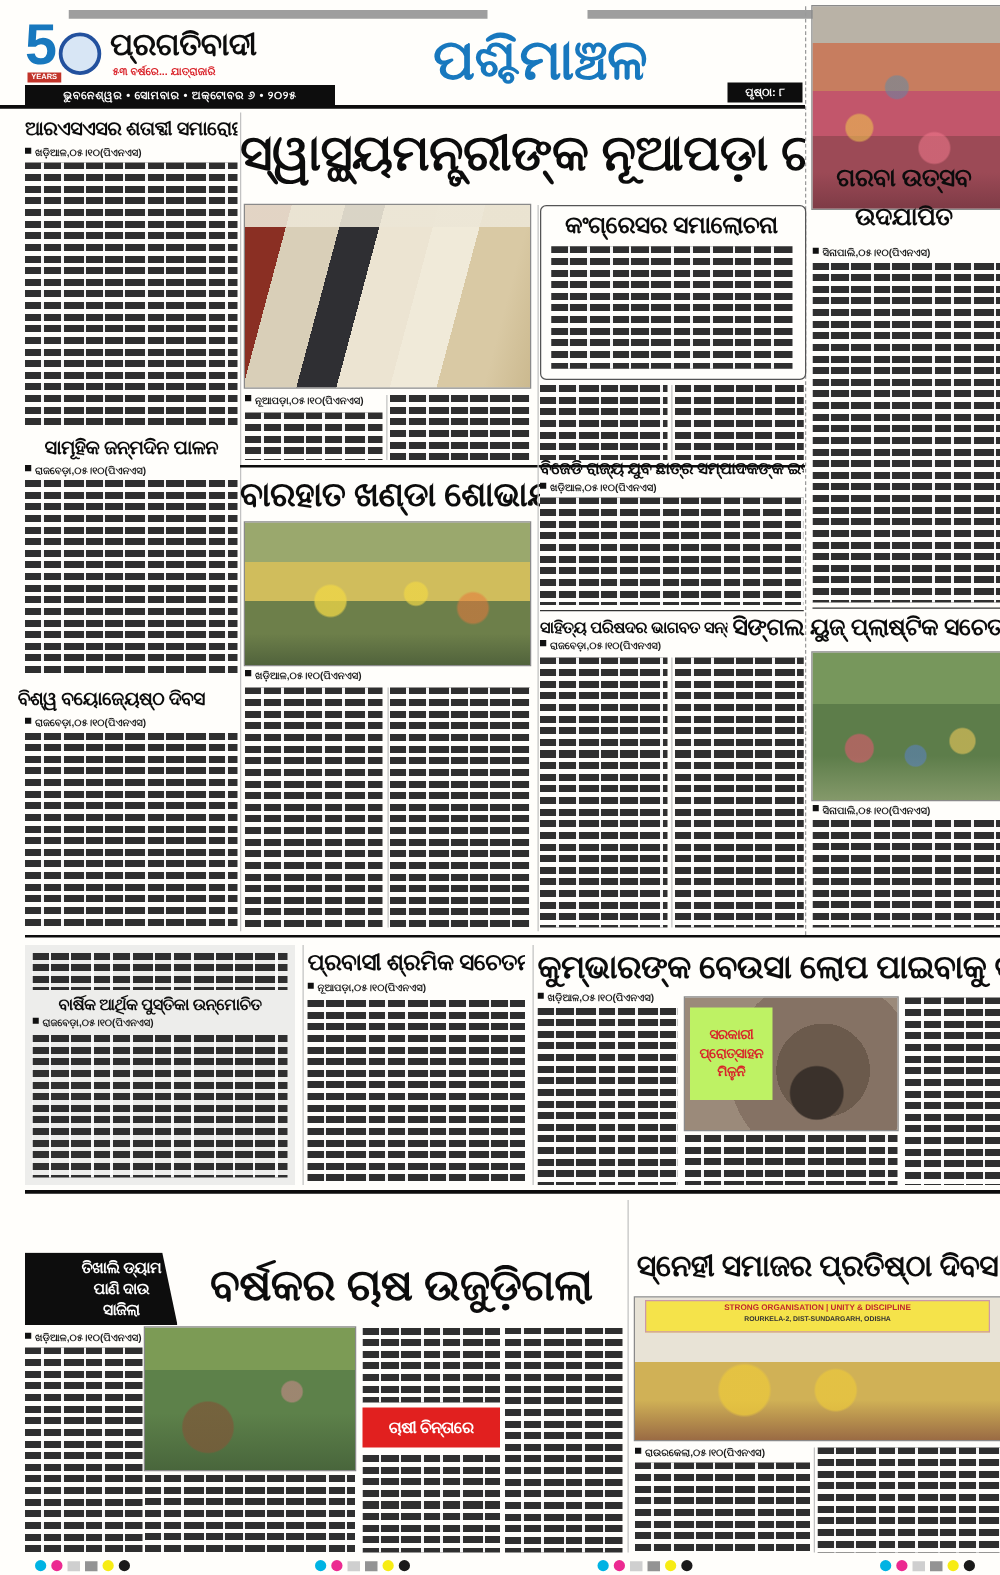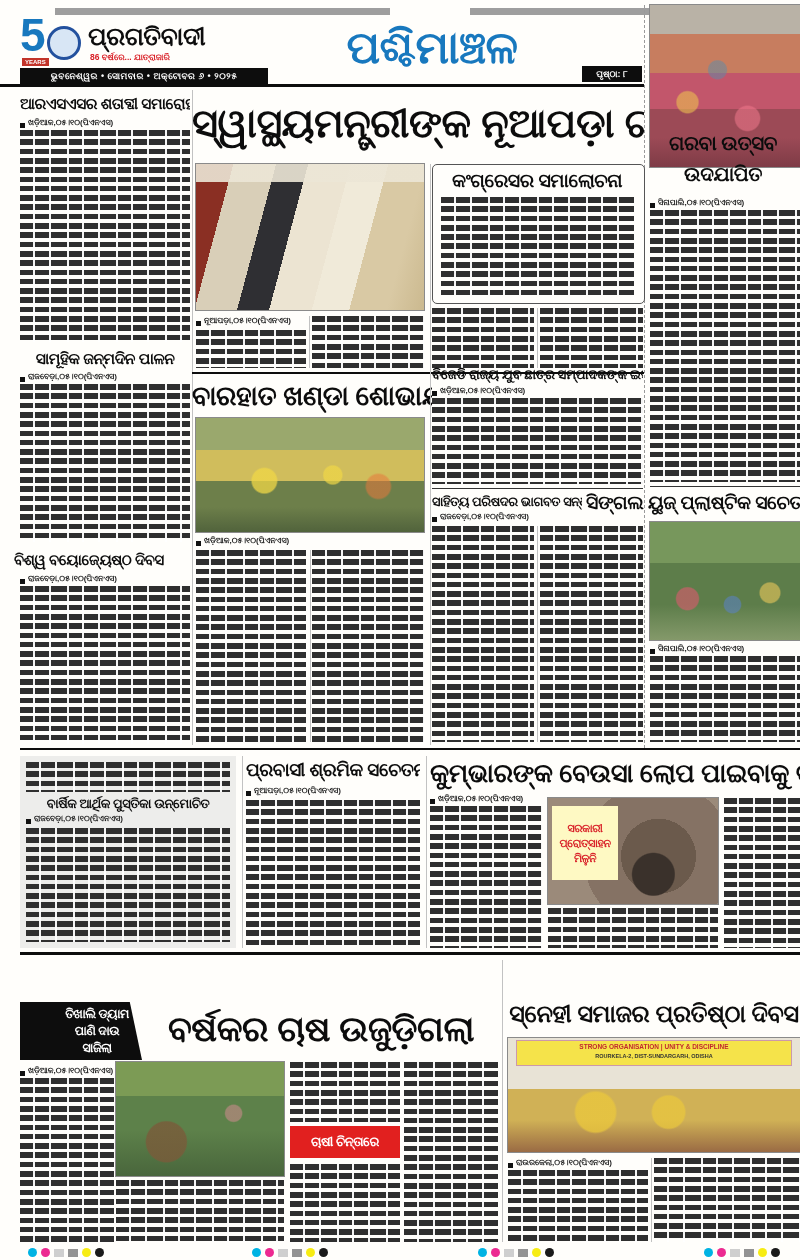--- a/index.html
+++ b/index.html
@@ -1,21 +1,21 @@
 <!DOCTYPE html>
 <html><head>
 <meta charset="utf-8">
 <style>
   html,body{margin:0;padding:0;background:#e9e9e9;}
   #page{position:relative;width:800px;height:1260px;background:#fffefb;overflow:hidden;
         font-family:"Liberation Sans",sans-serif;color:#111;margin:0 auto;}
   .abs{position:absolute;}
   .hl{font-weight:bold;color:#0c0c0c;text-align:center;white-space:nowrap;overflow:hidden;letter-spacing:-0.5px;}
   .hl.wrap{white-space:normal;}
-  .by{font-size:8px;font-weight:bold;color:#1c1c1c;display:flex;align-items:flex-end;gap:3px;white-space:nowrap;overflow:hidden;}
+  .by{font-size:8px;font-weight:bold;color:#1c1c1c;display:flex;align-items:flex-start;gap:3px;white-space:nowrap;overflow:hidden;}
   .sq{width:5px;height:5px;background:#111;display:inline-block;flex:none;}
   
   .ft{background-image:
       repeating-linear-gradient(90deg, rgba(255,255,255,0) 0 13px, rgba(255,255,255,.95) 13px 15px,
         rgba(255,255,255,0) 15px 29px, rgba(255,255,255,.95) 29px 31px,
         rgba(255,255,255,0) 31px 47px, rgba(255,255,255,.95) 47px 49px),
       repeating-linear-gradient(180deg,#2f2f2f 0 5.6px, rgba(0,0,0,0) 5.6px 9.3px);}
   .rh{background:#0d0d0d;}
   .rv{background:#c2c2c2;}
   .ph{overflow:hidden;outline:1px solid #8a8a8a;}
@@ -30,21 +30,21 @@
 <div id="page">
 
   <div class="abs" style="left:55px;top:8px;width:335px;height:7px;background:#9e9e9e;"></div>
   <div class="abs" style="left:470px;top:8px;width:240px;height:7px;background:#9e9e9e;"></div>
 
   <div class="abs" style="left:20px;top:14px;width:218px;height:52px;">
     <span class="abs" style="left:0;top:-6px;font-size:46px;font-weight:bold;color:#1878be;">5</span>
     <span class="abs" style="left:27px;top:12px;width:28px;height:28px;border-radius:50%;border:3px solid #23519e;background:#d8e6f5;"></span>
     <span class="abs" style="left:2px;top:44px;font-size:6px;font-weight:bold;color:#fff;background:#c2342a;padding:1px 3px;">YEARS</span>
     <span class="abs" style="left:68px;top:8px;font-size:25px;font-weight:800;color:#0d0d0d;letter-spacing:-0.5px;white-space:nowrap;">ପ୍ରଗତିବାଦୀ</span>
-    <span class="abs" style="left:70px;top:38px;font-size:8.5px;font-weight:bold;color:#d92027;white-space:nowrap;">86 ବର୍ଷରେ... ଯାତ୍ରାଜାରି</span>
+    <span class="abs" style="left:70px;top:38px;font-size:8.5px;font-weight:bold;color:#d92027;white-space:nowrap;">୫୩ ବର୍ଷରେ... ଯାତ୍ରାଜାରି</span>
   </div>
   <div class="abs badge" style="left:20px;top:68px;width:248px;height:16px;font-size:9px;font-weight:bold;letter-spacing:0.5px;">ଭୁବନେଶ୍ୱର • ସୋମବାର • ଅକ୍ଟୋବର ୬ • ୨୦୨୫</div>
 
   <div class="abs hl" style="left:248px;top:16px;width:368px;height:64px;line-height:64px;font-size:45px;color:#1878be;">ପଶ୍ଚିମାଞ୍ଚଳ</div>
 
   <div class="abs badge" style="left:582px;top:66px;width:60px;height:16px;font-size:9px;font-weight:bold;">ପୃଷ୍ଠା: ୮</div>
 
   <div class="abs ph" style="left:650px;top:5px;width:150px;height:162px;background:
         radial-gradient(circle at 25% 60%, rgba(236,190,80,.6) 0 7%, transparent 8%),
         radial-gradient(circle at 65% 70%, rgba(240,120,140,.55) 0 8%, transparent 9%),
@@ -176,21 +176,21 @@
 
   <div class="abs hl" style="left:430px;top:756px;width:370px;height:34px;line-height:34px;font-size:26px;">କୁମ୍ଭାରଙ୍କ ବେଉସା ଲୋପ ପାଇବାକୁ ବସିଲାଣି</div>
   <div class="abs by" style="left:430px;top:794px;width:112px;height:10px;">
     <span class="sq"></span>
     <span>ଖଡ଼ିଆଳ,୦୫।୧୦(ପିଏନଏସ)</span>
   </div>
   <div class="abs ft" style="left:430px;top:806px;width:112px;height:142px;"></div>
   <div class="abs ph" style="left:548px;top:798px;width:170px;height:106px;background:
         radial-gradient(circle at 62% 72%, #3a312b 0 16%, transparent 17%),
         radial-gradient(circle at 65% 55%, #6b5a4c 0 30%, #857264 30% 60%, #9b8a7a 60% 100%);"></div>
-  <div class="abs" style="left:552px;top:806px;width:66px;height:74px;background:#fef9c3;display:flex;align-items:center;justify-content:center;">
+  <div class="abs" style="left:552px;top:806px;width:66px;height:74px;background:#bef264;display:flex;align-items:center;justify-content:center;">
     <span class="hl wrap" style="font-size:11px;line-height:15px;color:#d9232a;white-space:normal;">ସରକାରୀ ପ୍ରୋତ୍ସାହନ ମିଳୁନି</span>
   </div>
   <div class="abs ft" style="left:724px;top:798px;width:76px;height:150px;"></div>
   <div class="abs ft" style="left:548px;top:908px;width:170px;height:40px;"></div>
 
   <div class="abs rh" style="left:20px;top:952px;width:780px;height:2.5px;"></div>
 
   <div class="abs" style="left:20px;top:1002px;width:122px;height:58px;background:#0d0d0d;clip-path:polygon(0 0,90% 0,100% 100%,0 100%);
               display:flex;align-items:center;justify-content:center;padding-right:8px;box-sizing:border-box;">
     <span class="hl wrap" style="font-size:12.5px;line-height:17px;color:#fff;white-space:normal;margin-left:40px;">ତିଖାଲି ଡ୍ୟାମ ପାଣି ଦାଉ ସାଜିଲା</span>

